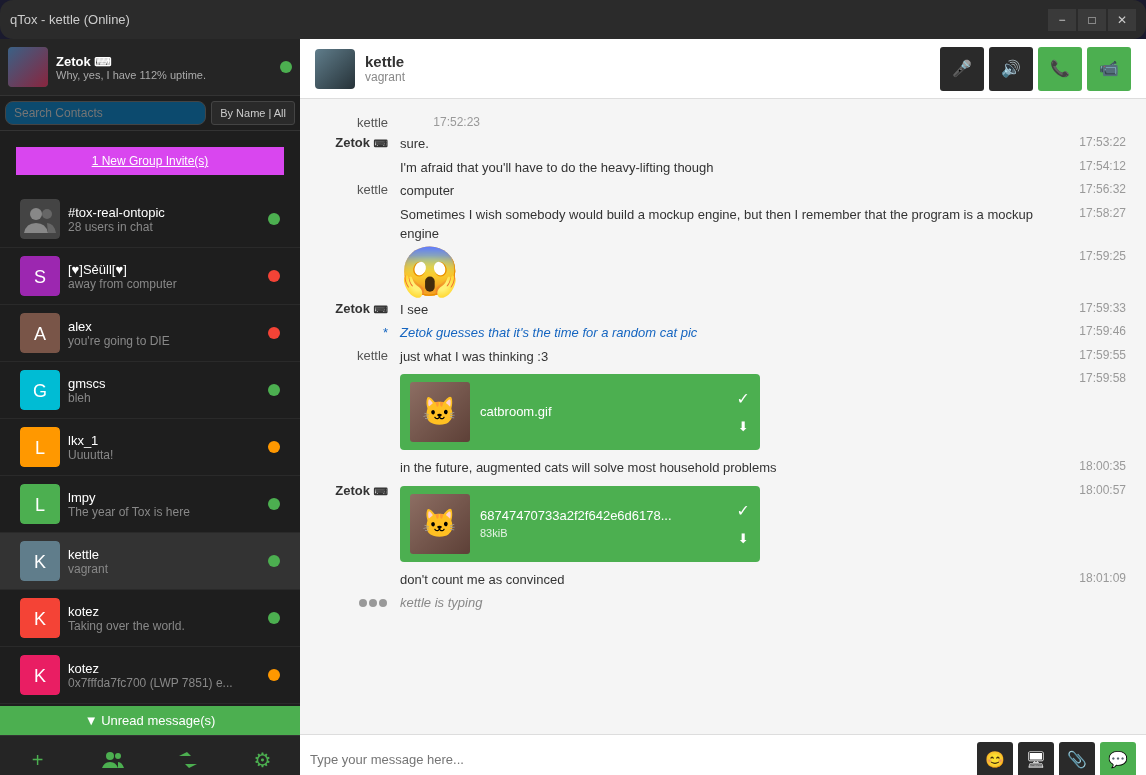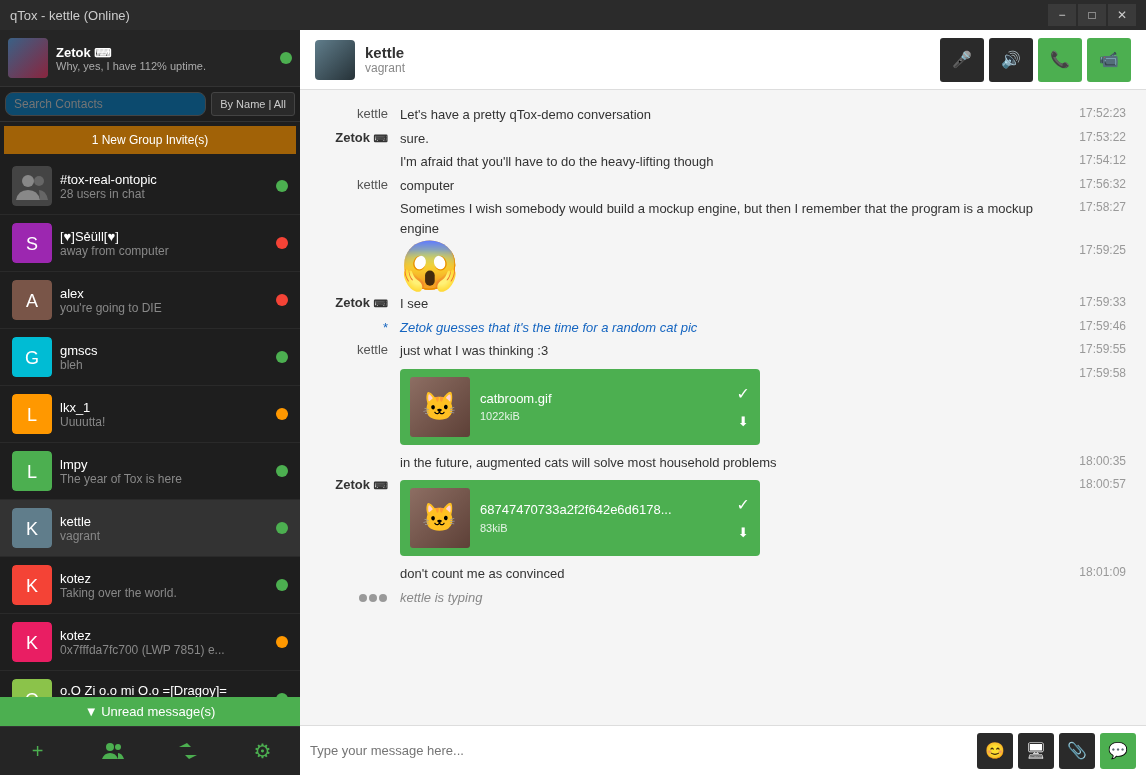--- a/index.html
+++ b/index.html
@@ -1,27 +1,28 @@
 <!DOCTYPE html>
 <html><head>
   <meta charset="utf-8">
   <style>
     * { margin: 0; padding: 0; box-sizing: border-box; }
     body { width: 1146px; height: 775px; font-family: 'Segoe UI', Arial, sans-serif; font-size: 13px; overflow: hidden; background: #1a1a2e; }
 
     
     #titlebar {
-      height: 30px;
+      height: 39px;
       background: #2b2b2b;
       display: flex;
       align-items: center;
       padding: 0 10px;
       color: #ccc;
       font-size: 13px;
       user-select: none;
+      border-radius: 13px;
     }
     #titlebar-title { flex: 1; }
     #titlebar-controls { display: flex; gap: 2px; }
     .title-btn {
       width: 28px; height: 22px;
       background: #3a3a3a;
       border: none;
       color: #ccc;
       cursor: pointer;
       font-size: 12px;
@@ -95,43 +96,44 @@
       color: #ccc;
       padding: 4px 8px;
       font-size: 11px;
       cursor: pointer;
       border-radius: 3px;
       white-space: nowrap;
     }
 
     
     #group-invite-btn {
-      background: #a16207;
+      background: #d946ef;
       color: white;
       border: none;
       padding: 7px;
       text-align: center;
       font-size: 12px;
       cursor: pointer;
-      margin: 4px;
+      margin: 16px;
+      text-decoration: underline;
     }
 
     
     #contact-list {
       flex: 1;
       overflow-y: auto;
     }
     #contact-list::-webkit-scrollbar { width: 6px; }
     #contact-list::-webkit-scrollbar-track { background: #1e1e1e; }
     #contact-list::-webkit-scrollbar-thumb { background: #444; border-radius: 3px; }
 
     .contact-item {
       display: flex;
       align-items: center;
-      padding: 8px 12px;
+      padding: 8px 20px;
       gap: 8px;
       cursor: pointer;
       border-bottom: 1px solid #2a2a2a;
     }
     .contact-item.active { background: #333; }
 
     .contact-avatar {
       width: 40px; height: 40px;
       border-radius: 4px;
       flex-shrink: 0;
@@ -510,21 +512,20 @@
         <button class="chat-action-btn" style="font-size:16px;">🎤</button>
         <button class="chat-action-btn" style="font-size:16px;">🔊</button>
         <button class="chat-action-btn green" style="font-size:16px;">📞</button>
         <button class="chat-action-btn green" style="font-size:16px;">📹</button>
       </div>
     </div>
 
     <div id="messages">
     <div class="message-row">
     <div class="msg-sender"><span style="color:#555;">kettle</span></div>
-    <div class="msg-content"><span>Let's have a pretty qTox-demo conversation</span></div>
     <div class="msg-time">17:52:23</div>
   </div>
         <div class="message-row">
     <div class="msg-sender bold"><span style="font-weight:bold;color:#333;">Zetok <span style="font-size:10px;">⌨</span></span></div>
     <div class="msg-content"><span>sure.</span></div>
     <div class="msg-time">17:53:22</div>
   </div>
         <div class="message-row">
     <div class="msg-sender"></div>
     <div class="msg-content"><span>I'm afraid that you'll have to do the heavy-lifting though</span></div>
@@ -560,21 +561,20 @@
     <div class="msg-content"><span>just what I was thinking :3</span></div>
     <div class="msg-time">17:59:55</div>
   </div>
         <div class="message-row">
       <div class="msg-sender"></div>
       <div class="msg-content">
         <div class="file-transfer">
           <div class="file-thumb file-thumb-cat">🐱</div>
           <div class="file-info">
             <div class="file-name">catbroom.gif</div>
-            <div class="file-size">1022kiB</div>
           </div>
           <div class="file-status">
             <span class="file-check">✓</span>
             <span class="file-dl">⬇</span>
           </div>
         </div>
       </div>
       <div class="msg-time">17:59:58</div>
     </div>
         <div class="message-row">

